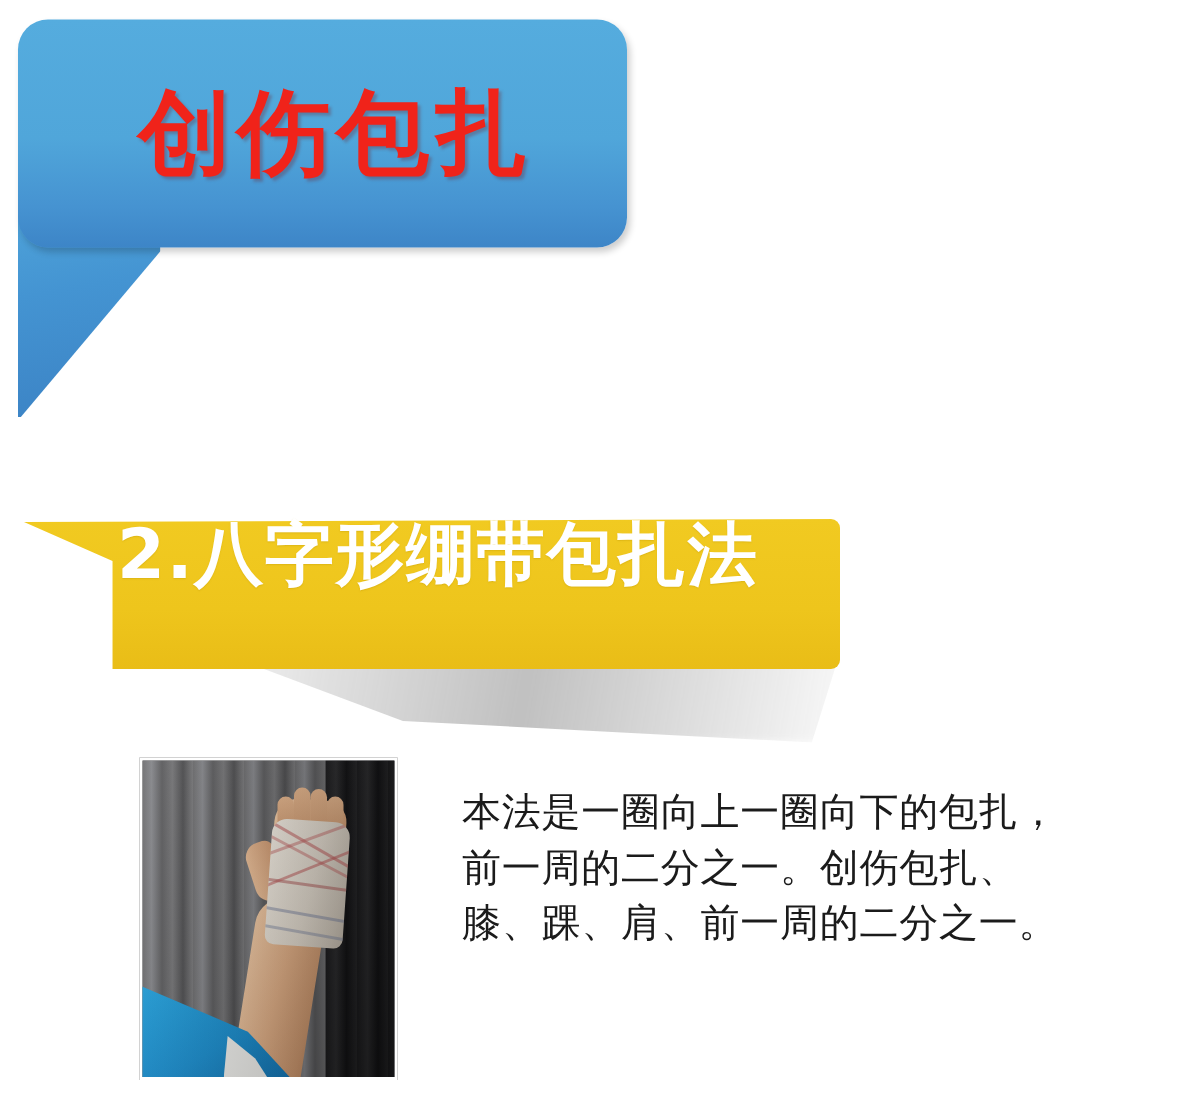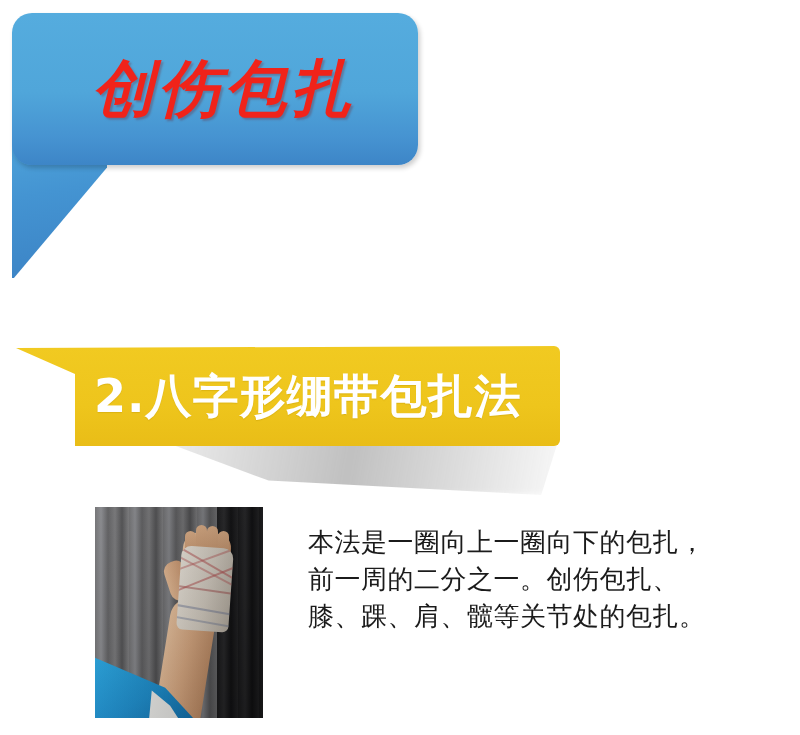--- a/index.html
+++ b/index.html
@@ -55,21 +55,20 @@
     padding-left: 18px;
     box-sizing: border-box;
     color: #f0231a;
     font-size: 62px;
     font-weight: bold;
     letter-spacing: 4px;
     line-height: 1;
     text-shadow: 2px 2px 2px rgba(120,0,0,0.25);
     font-family: "DejaVu Sans", "Liberation Sans", sans-serif;
     white-space: nowrap;
-    font-style: italic;
   }
 
   
   .yellow-wrap {
     position: absolute;
     left: 0;
     top: 335px;
     width: 620px;
     height: 140px;
   }
@@ -88,26 +87,25 @@
     left: 12px;
     top: 11px;
     width: 548px;
     height: 100px;
     background: linear-gradient(180deg, #f1ca21 0%, #eec51c 60%, #e9bd17 100%);
     clip-path: polygon(4px 2px, 100% 0, 100% 100%, 11.5% 100%, 11.5% 28%);
     border-radius: 6px;
   }
   .yellow-banner-inner {
     position: absolute;
-    left: 28px;
+    left: 12px;
     top: 11px;
     width: 548px;
     height: 100px;
     display: flex;
-    align-items: center;
   }
   .yellow-text {
     margin-left: 66px;
     color: #ffffff;
     font-size: 46px;
     font-weight: bold;
     letter-spacing: 1px;
     line-height: 1;
     white-space: nowrap;
     font-family: "DejaVu Sans", "Liberation Sans", sans-serif;
@@ -315,16 +313,16 @@
       <div class="b-line l5"></div>
     </div>
     <div class="sleeve"></div>
     <div class="sleeve-cuff"></div>
     <div class="curtain-shade"></div>
   </div>
 
   <div class="paragraph">
     <span class="pline">本法是一圈向上一圈向下的包扎，</span>
     <span class="pline">前一周的二分之一。创伤包扎、</span>
-    <span class="pline">膝、踝、肩、髋等关节处的包扎。</span>
+    <span class="pline">膝、踝、肩、前一周的二分之一。</span>
   </div>
 
 </div>
 
 </body></html>

